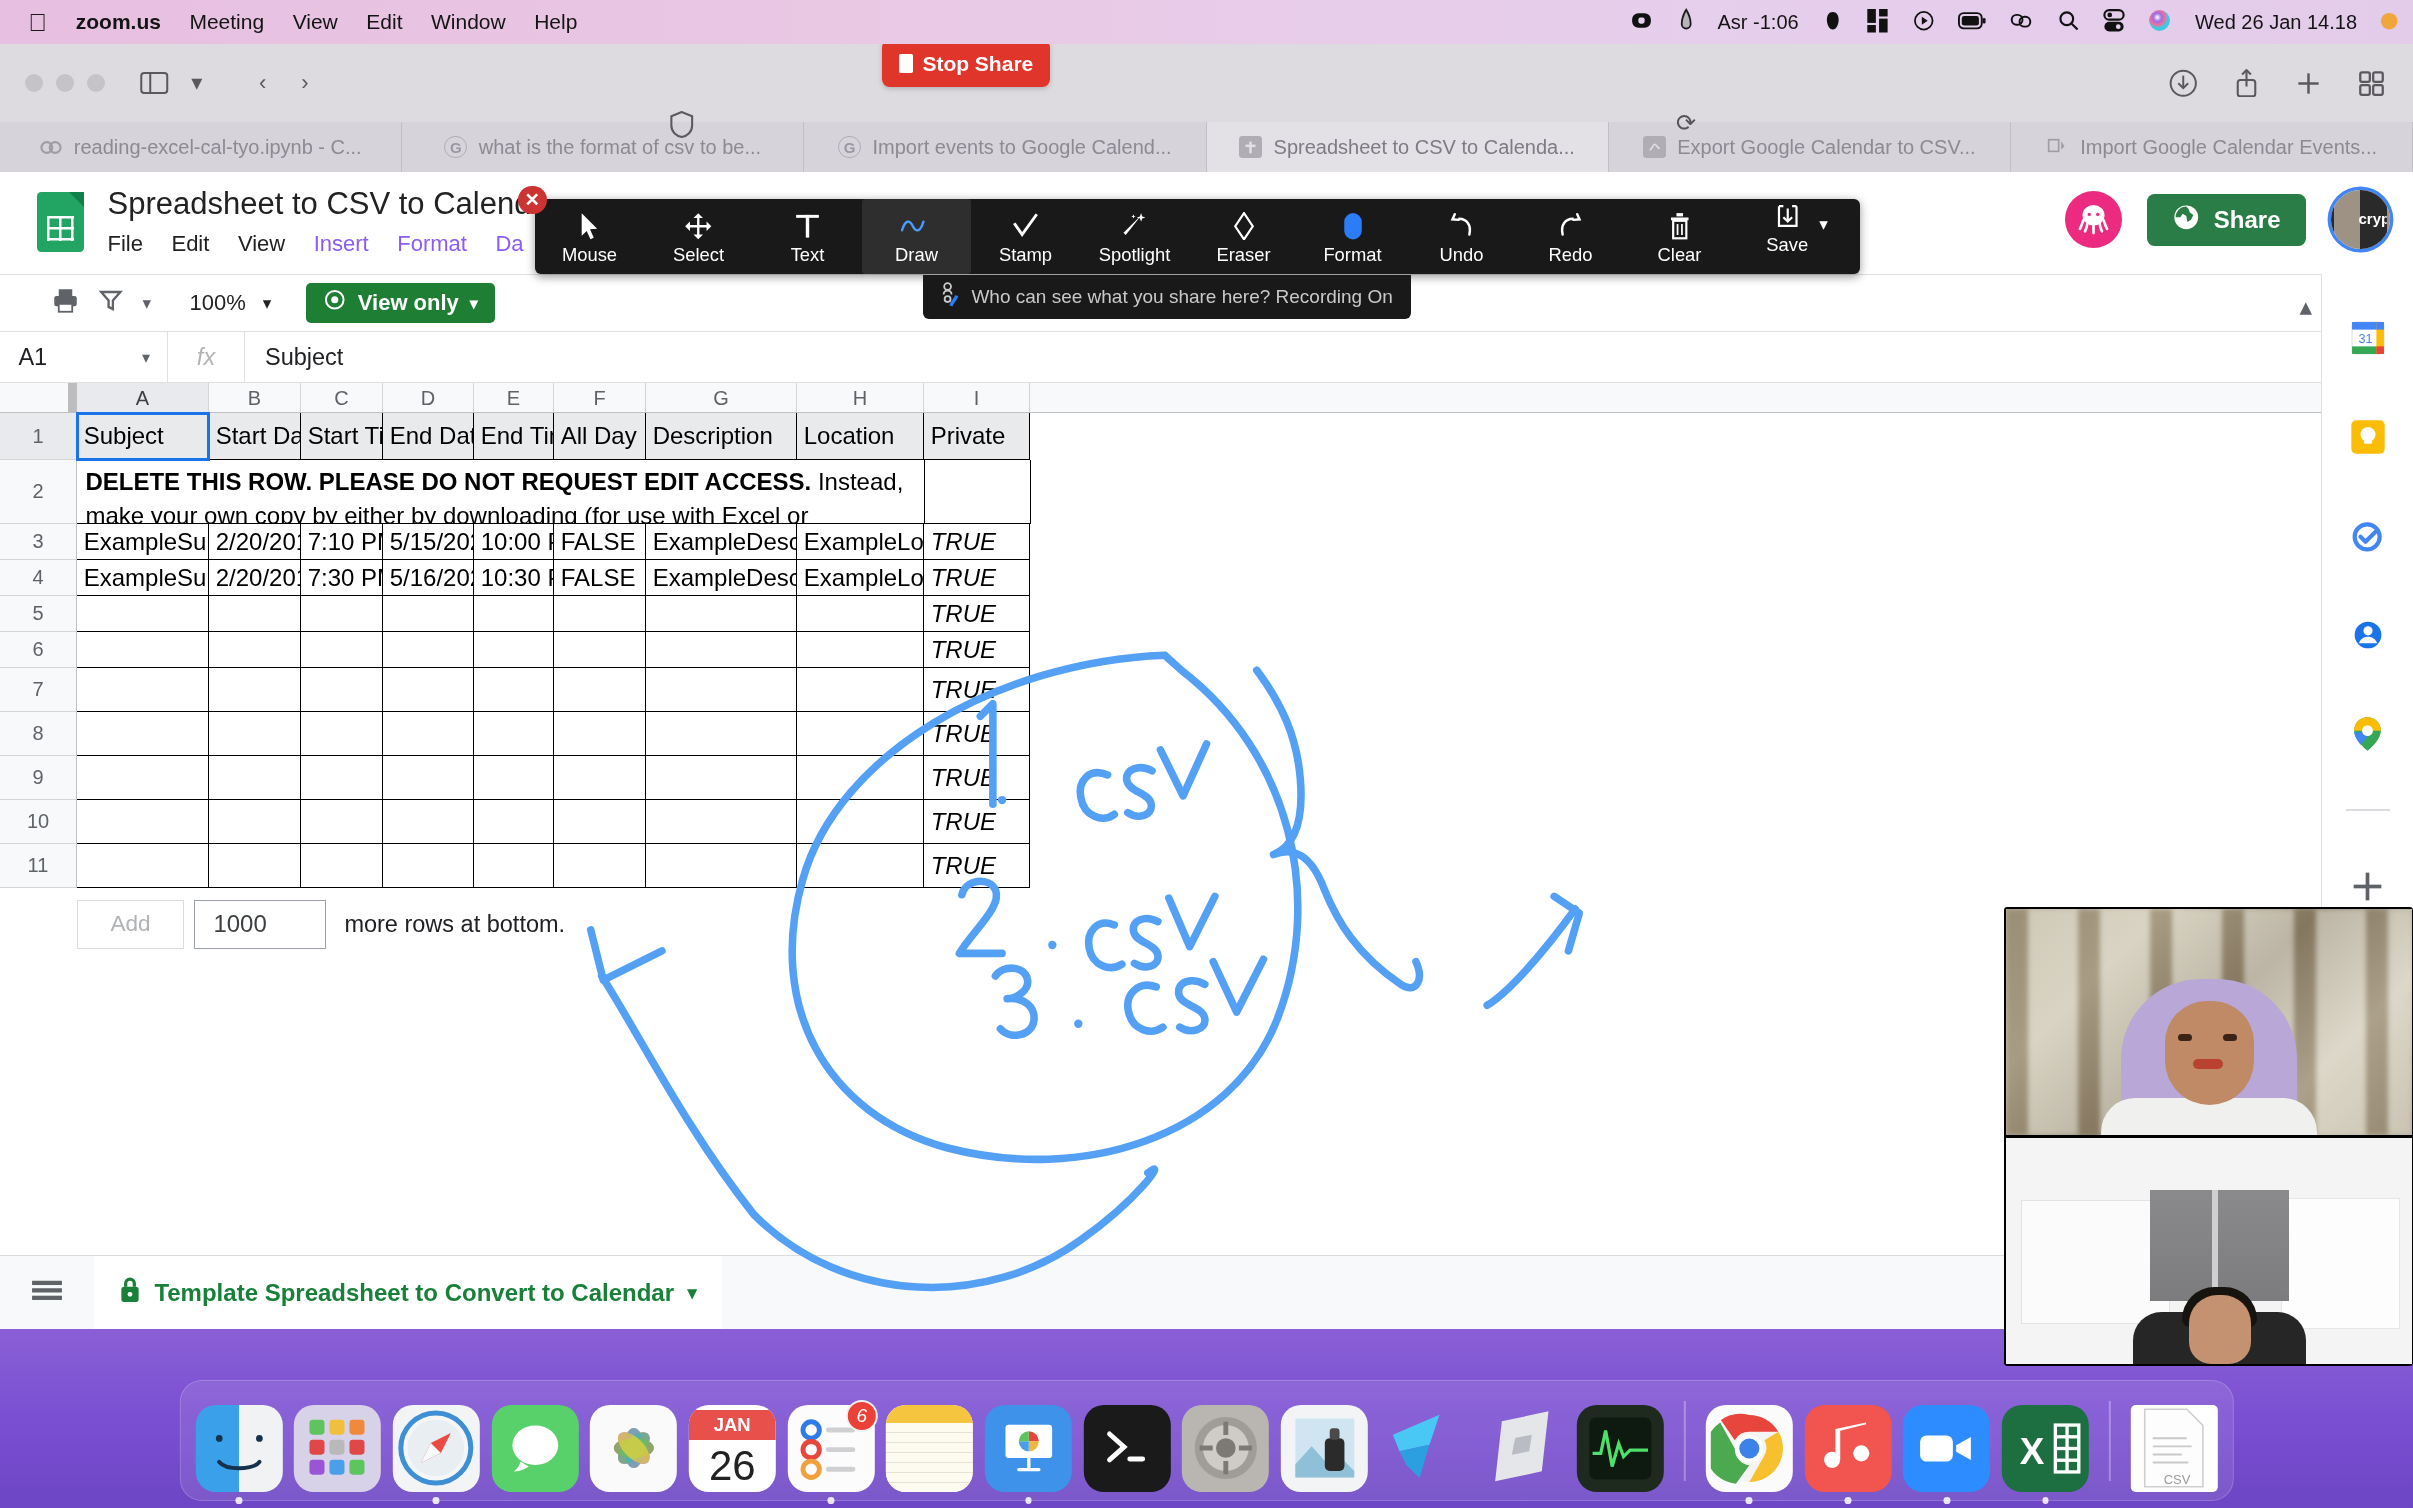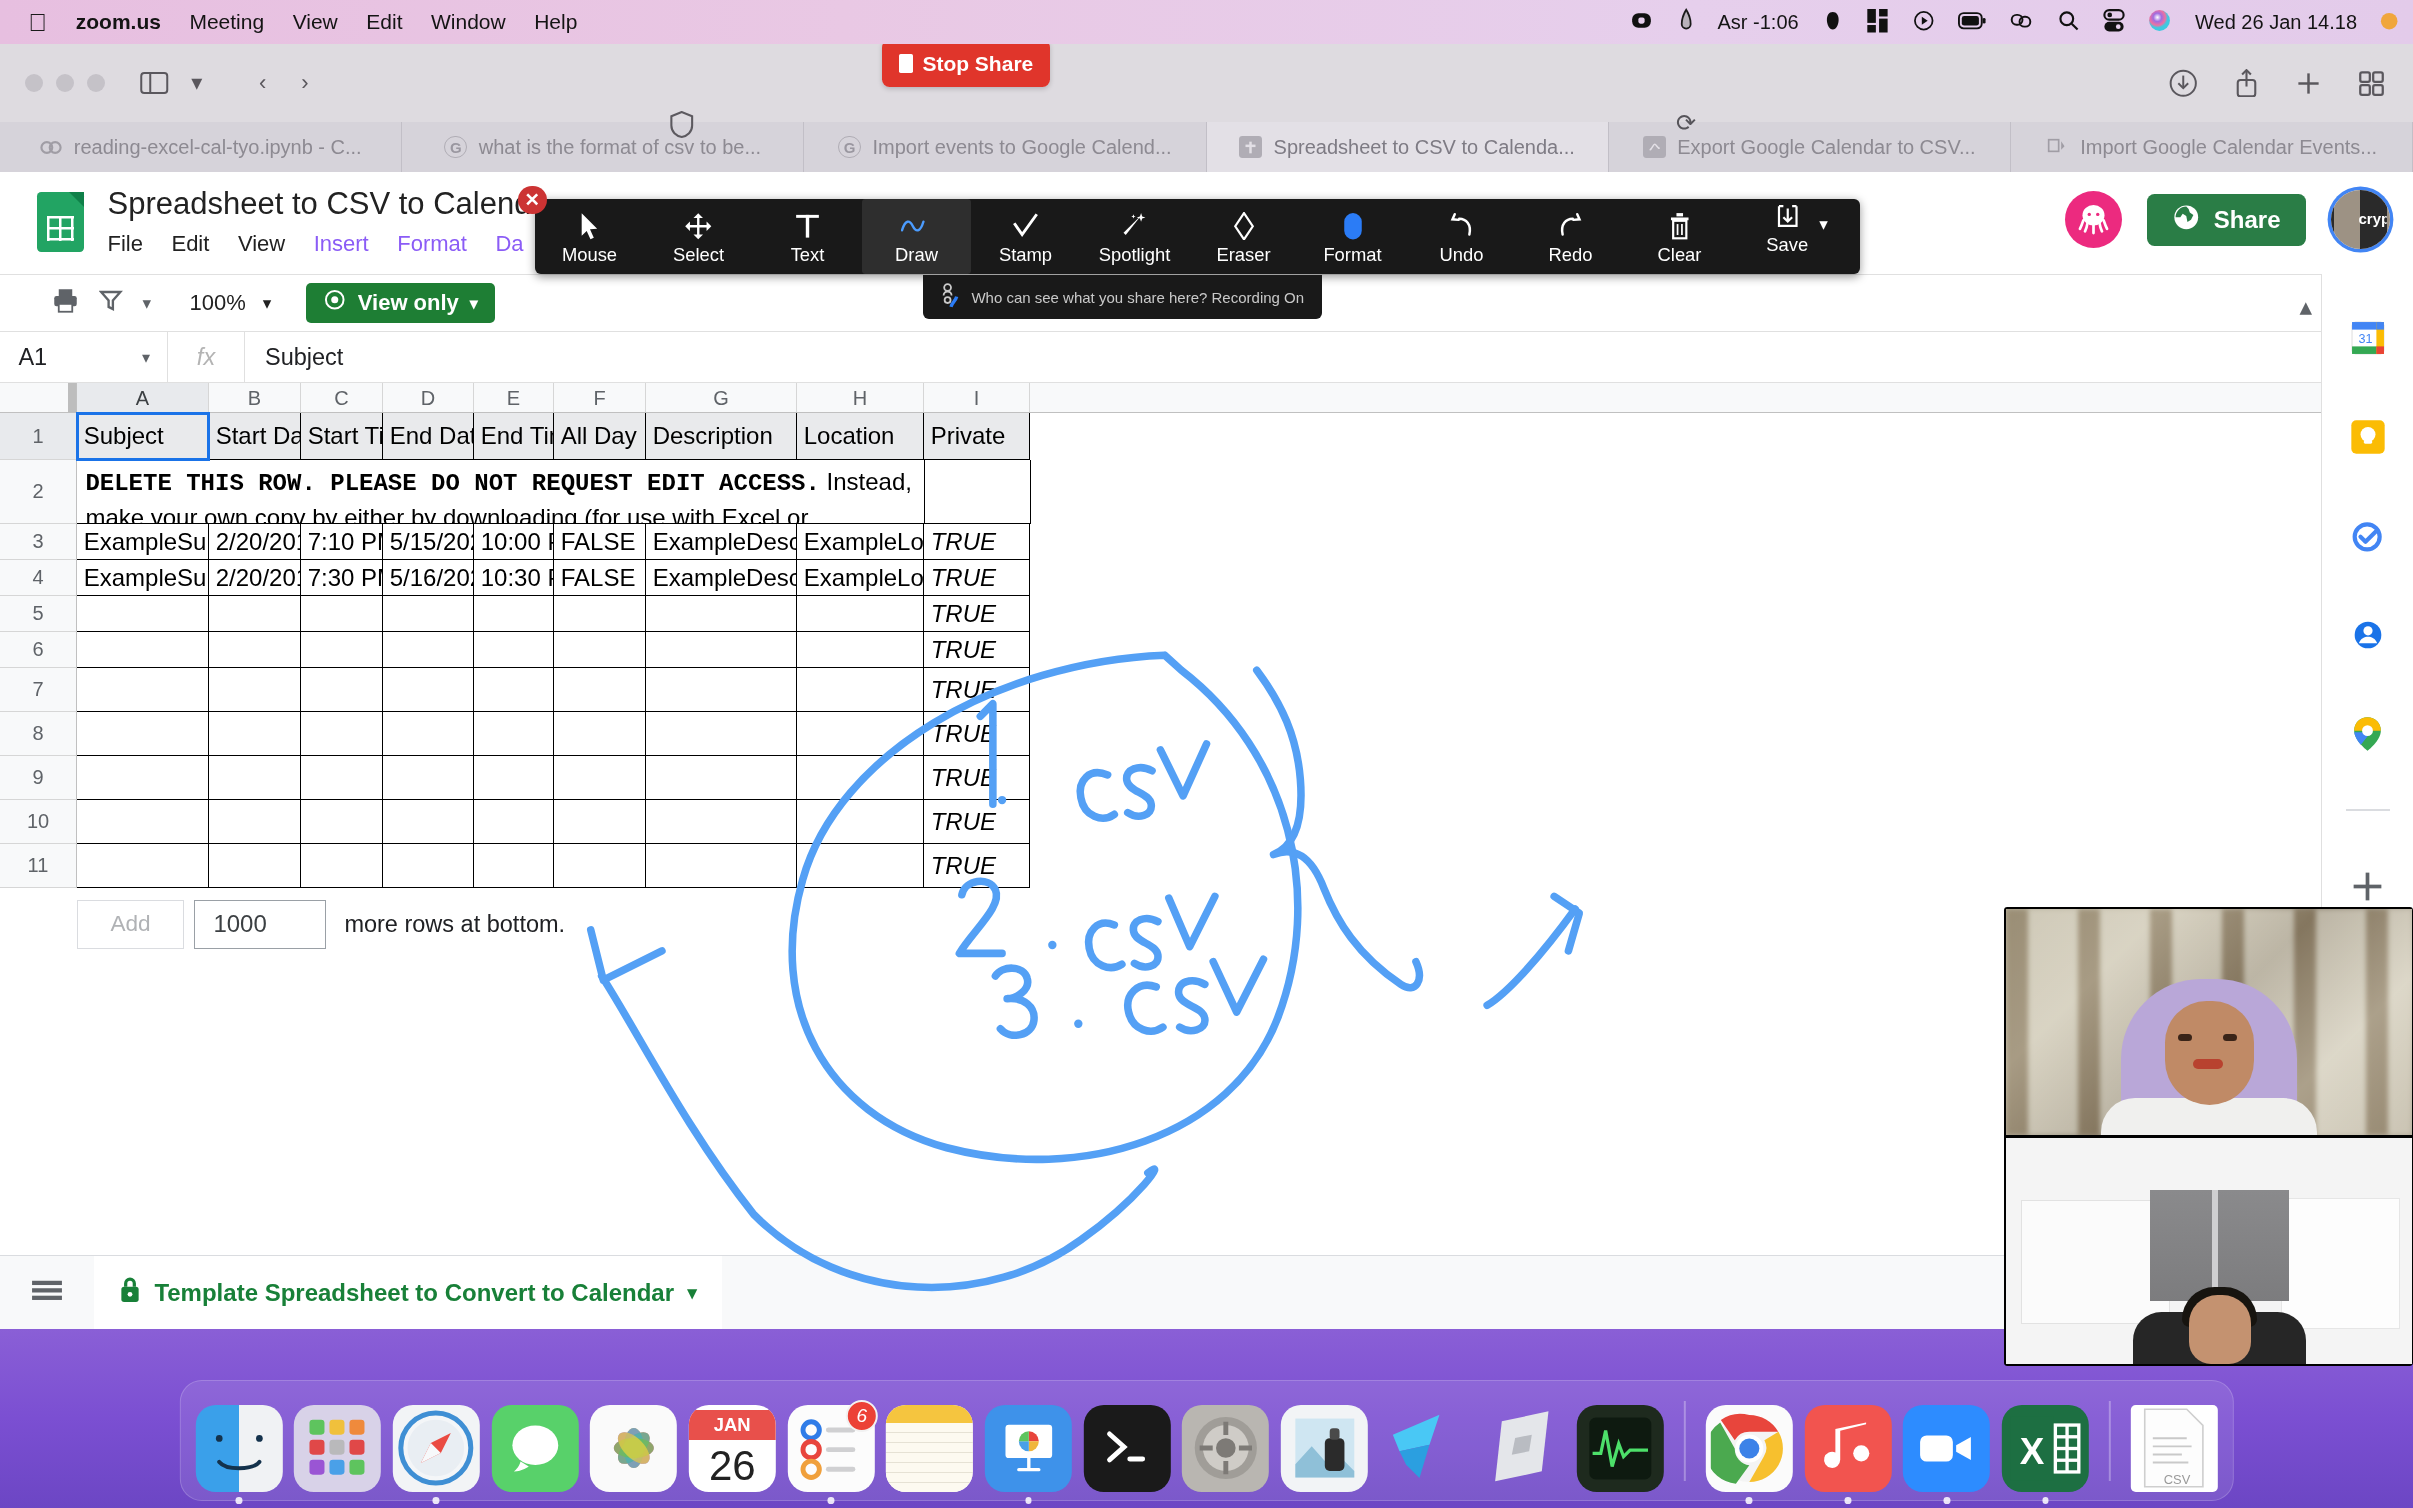--- a/index.html
+++ b/index.html
@@ -169,21 +169,21 @@
   .rn.sel { background: #e8eaed; }
   .cell {
     flex: none; border-right: 0.8px solid #000; border-bottom: 0.8px solid #000;
     font-size: 24px; color: #000; padding: 2.5px 6.7px; overflow: hidden; white-space: nowrap;
     display: flex; align-items: center;
   }
   .cell.hdr { background: #e9eaec; }
   .cell.selcell { outline: 3.4px solid #1a73e8; outline-offset: -2.5px; background: #e9eaec; position: relative; z-index: 3; }
   .cell.ital { font-style: italic; }
   .cell.notice { white-space: normal; display: block; line-height: 1.42; padding: 5px 8.4px; font-size: 24px; }
-  .cell.notice b { font-weight: bold; font-family: Liberation Mono, monospace; }
+  .cell.notice b { font-weight: bold; }
 
   #addrows { display: flex; align-items: center; gap: 0; padding: 11.7px 0 0 77px; }
   #addbtn { width: 107px; height: 49px; border: 0.8px solid #dadce0; background: #fff; color: #b0b2b5; font-size: 22.6px; display:flex; align-items:center; justify-content:center; }
   #rowsinput { width: 132px; height: 49px; border: 0.8px solid #9aa0a6; background: #fff; color: #3c4043; font-size: 24px; display:flex; align-items:center; padding-left: 18.4px; margin-left: 10px; }
   #addtext { font-size: 23.5px; color: #202124; margin-left: 18.4px; }
 
   
   #rail {
     position: absolute; right: 0; top: 102px; width: 92px; bottom: 0;
     border-left: 0.8px solid #e0e0e0; display: flex; flex-direction: column; align-items: center;
@@ -218,21 +218,21 @@
     width: 109px; display: flex; flex-direction: column; align-items: center; justify-content: center;
     color: #fff; gap: 2.5px; padding-top: 3.4px;
   }
   .atool .gl { font-size: 28.5px; line-height: 28.5px; height: 32px; display:flex; align-items:center; }
   .atool .lb { font-size: 18.4px; }
   .atool.sel { background: #2e2e2e; border-radius: 3.4px; }
   .atool.sel .gl { color: #4b9cff; }
   #anno-tip {
     position: absolute; left: 923px; top: 275px; height: 44px; background: #191919;
     border-radius: 0 0 5.9px 5.9px; display: flex; align-items: center; gap: 10px;
-    padding: 0 18.4px; color: #c9c9c9; font-size: 15px; z-index: 80; white-space: nowrap;
+    padding: 0 18.4px; color: #c9c9c9; font-size: 19px; z-index: 80; white-space: nowrap;
   }
 
   
   #ink { position: absolute; left: 0; top: 0; width: 2413px; height: 1508px; z-index: 55; pointer-events: none; }
 
   
   #vidstack {
     position: absolute; right: 0px; top: 907px; width: 409px; height: 459px;
     z-index: 70; background: #000; padding: 1.7px; border-radius: 3.4px;
   }

